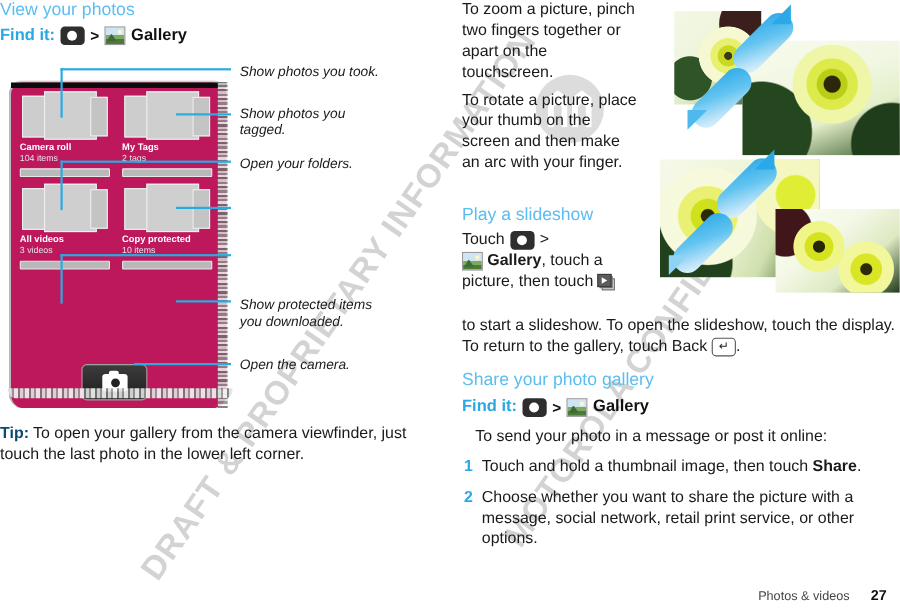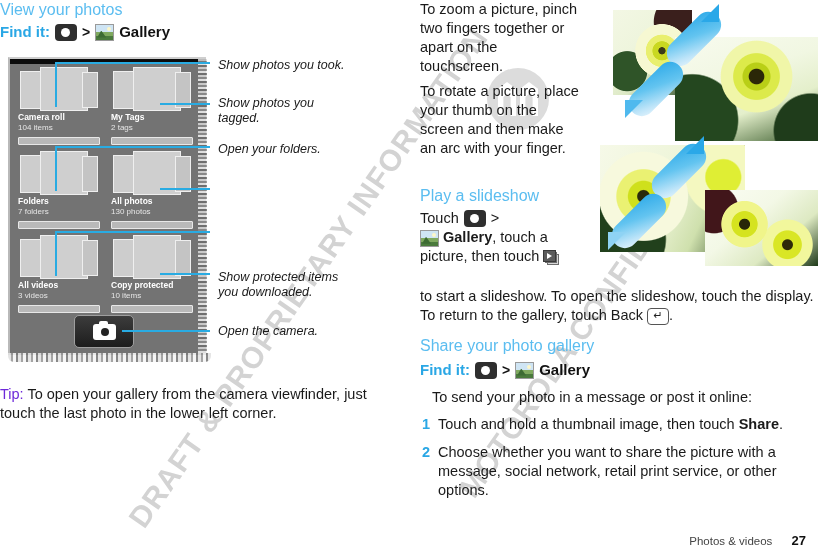--- a/index.html
+++ b/index.html
@@ -96,22 +96,22 @@
   }
   .ic-back{
     display:inline-block;width:20px;height:15px;vertical-align:middle;flex:none;
     border:1px solid #555;border-radius:4px;background:#fff;position:relative;
     font-size:11px;line-height:13px;text-align:center;color:#222;font-family:"DejaVu Sans",sans-serif;
   }
 
   
   .shot{position:absolute;left:8px;top:57px;width:203px;height:305px;}
   .shot-body{
-    position:absolute;left:0;top:0;width:196px;height:296px;background:#737373;
-    border-left:2px solid #b9b9b9;border-top:2px solid #cfcfcf;
+    position:absolute;left:0;top:16px;width:196px;height:296px;background:#be185d;
+    border-left:2px solid #b9b9b9;border-top:2px solid #cfcfcf;border-radius:13px;
   }
   .shot-topbar{position:absolute;left:0;top:0;width:100%;height:5px;background:#0b0b0b;}
   .shot-rightedge{
     position:absolute;left:188px;top:0;width:9px;height:296px;
     background:repeating-linear-gradient(180deg,#d9d9d9 0 2px,#8c8c8c 2px 4px,#f2f2f2 4px 6px,#6e6e6e 6px 8px);
     opacity:.85;
   }
   .shot-botedge{
     position:absolute;left:0;top:296px;width:203px;height:9px;
     background:repeating-linear-gradient(90deg,#e2e2e2 0 3px,#9a9a9a 3px 5px,#f5f5f5 5px 8px,#7b7b7b 8px 10px);
@@ -147,21 +147,21 @@
   
   .callouts{position:absolute;left:0;top:0;width:410px;height:370px;pointer-events:none;}
   .co-line{position:absolute;height:2px;background:#29abe2;}
   .co-vline{position:absolute;width:2px;background:#29abe2;}
   .co-txt{
     position:absolute;font-size:12.5px;line-height:15px;color:#1a1a1a;
     font-family:"Liberation Sans", sans-serif;white-space:pre-line;font-style:italic;
   }
 
   .tip{position:absolute;left:0;top:370px;width:400px;font-size:14.5px;line-height:19px;}
-  .tip b{color:#6d28d9;font-weight:normal;}
+  .tip b{color:#0c4a6e;font-weight:bold;}
 
   
   .photos{position:absolute;left:175px;top:0;width:223px;height:300px;}
   .ph{position:absolute;background-repeat:no-repeat;background-size:cover;overflow:hidden;}
   .ph-a{left:18px;top:10px;width:79px;height:85px;}
   .ph-b{left:80px;top:37px;width:143px;height:104px;}
   .ph-c{left:5px;top:145px;width:145px;height:107px;}
   .ph-d{left:110px;top:190px;width:113px;height:76px;}
 
   
@@ -258,42 +258,20 @@
                 <span class="cd c1"></span>
                   <span class="cd c2"></span>
                   <span class="cd c3"></span>
               </div>
               <div class="tlabel">My Tags</div>
               <div class="tcount">2 tags</div>
               <div class="tbar"></div>
             </div>
           </div>
 
-          <div class="trow">
-            <div class="tile">
-              <div class="stack">
-                <span class="cd c1"></span>
-                  <span class="cd c2"></span>
-                  <span class="cd c3"></span>
-              </div>
-              <div class="tlabel">Folders</div>
-              <div class="tcount">7 folders</div>
-              <div class="tbar"></div>
-            </div>
-            <div class="tile">
-              <div class="stack">
-                <span class="cd c1"></span>
-                  <span class="cd c2"></span>
-                  <span class="cd c3"></span>
-              </div>
-              <div class="tlabel">All photos</div>
-              <div class="tcount">130 photos</div>
-              <div class="tbar"></div>
-            </div>
-          </div>
 
           <div class="trow">
             <div class="tile">
               <div class="stack">
                 <span class="cd c1"></span>
                   <span class="cd c2"></span>
                   <span class="cd c3"></span>
               </div>
               <div class="tlabel">All videos</div>
               <div class="tcount">3 videos</div>

